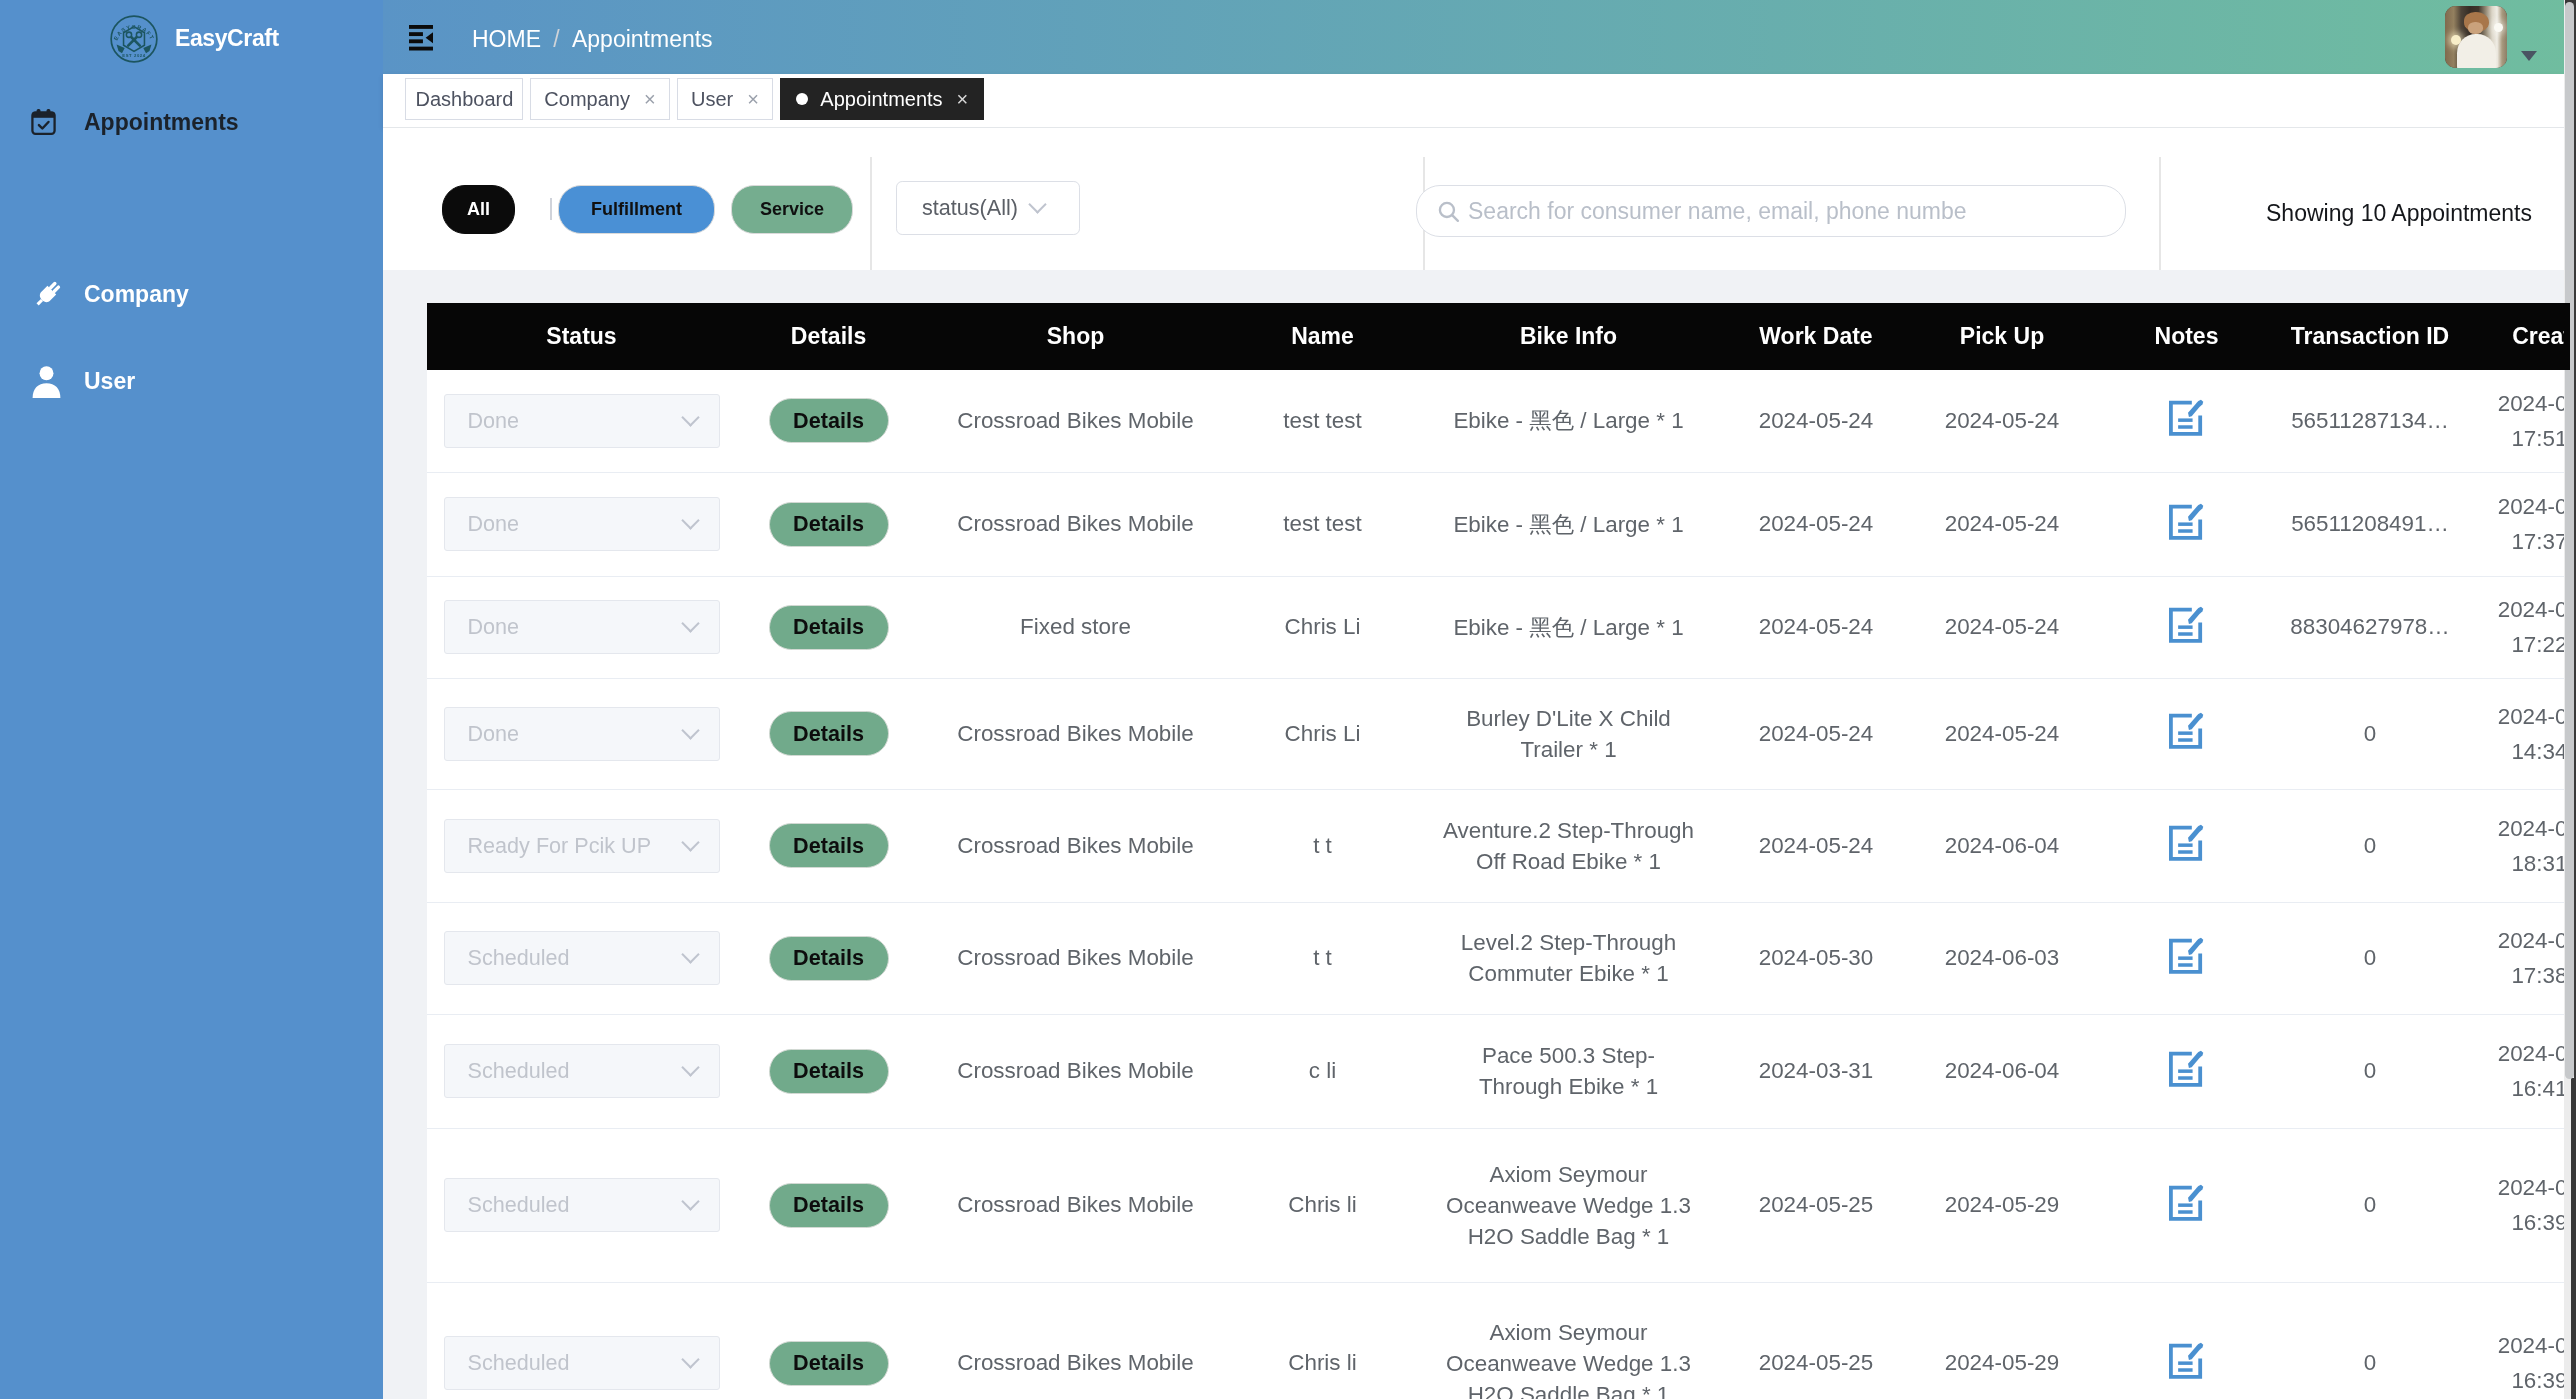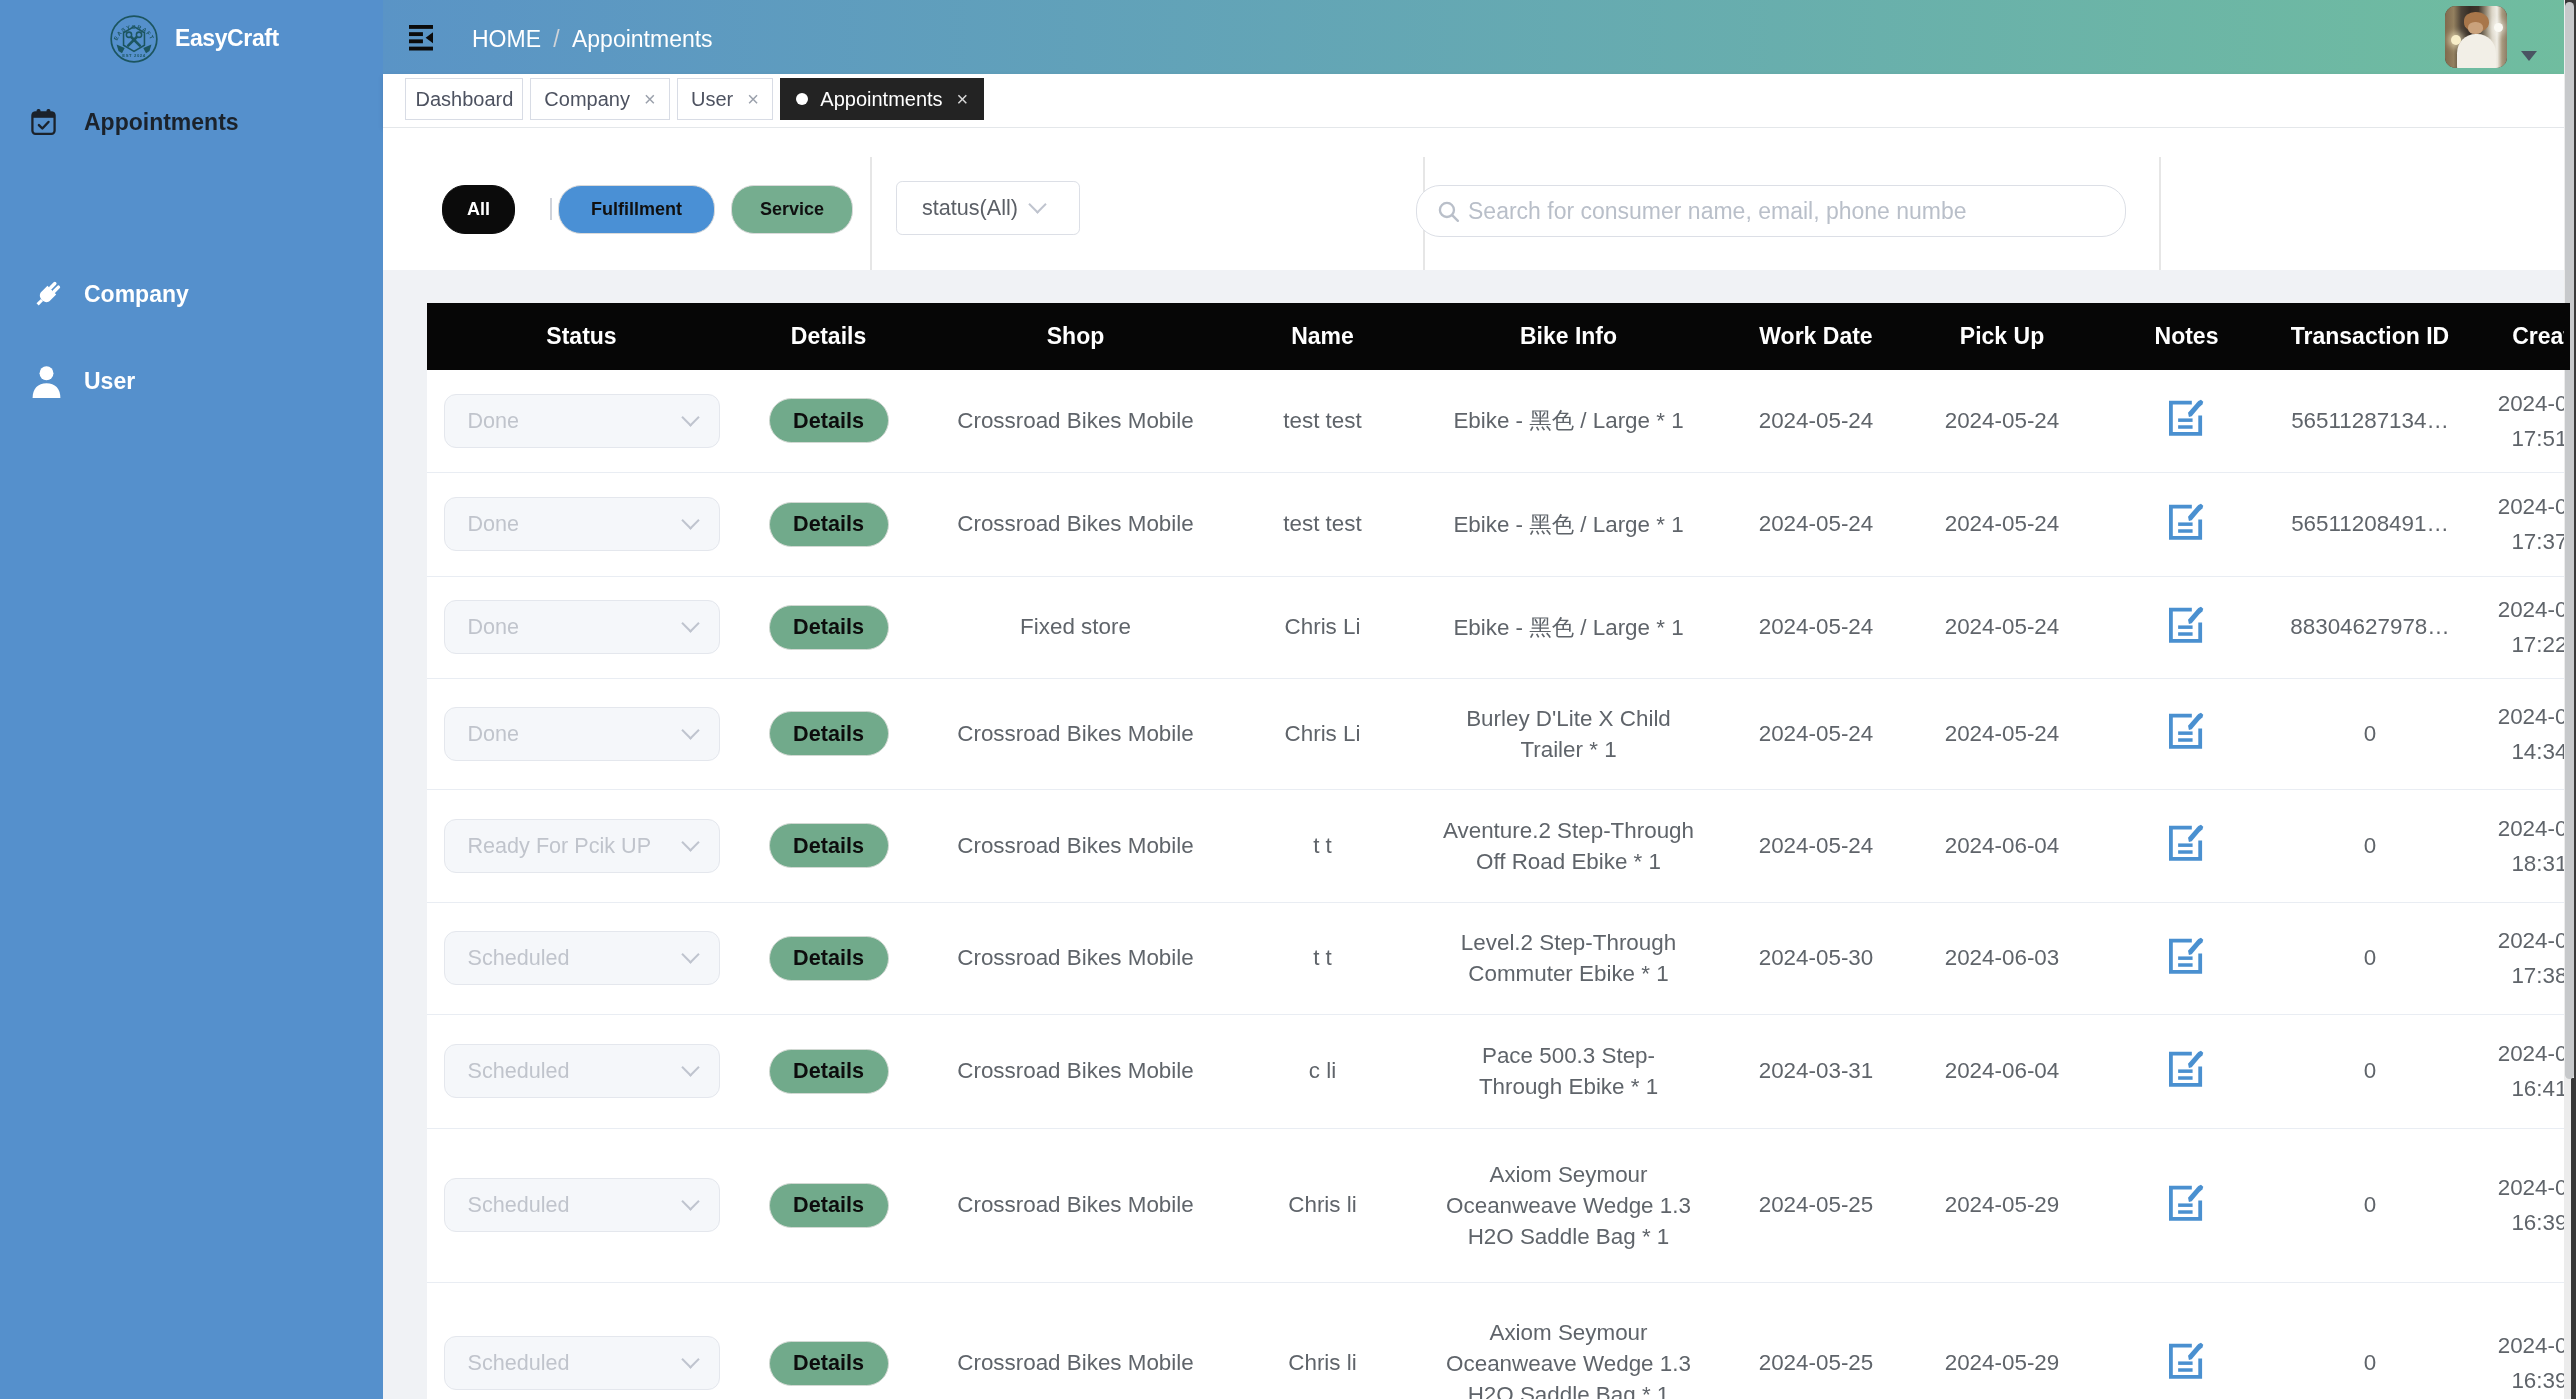--- a/index.html
+++ b/index.html
@@ -52,21 +52,21 @@
   #search { left:1004px; top:28px; width:710px; height:52px;border-radius:24px; }
   #search .ph { position:absolute; left:51px; top:50%; transform:translateY(-50%); font-size:23px; color:#b9bfc9; }
   #showing { position:absolute; right:33px; top:0; height:113px; display:flex; align-items:center; font-size:23px; color:#15171b; }
 
   
   #tablewrap { position:absolute; left:427px; top:303px; width:2137px; height:1096px; overflow:hidden; background:#fff; }
   table { border-collapse:collapse; table-layout:fixed; width:2221px; }
   th { background:#060606; color:#fff; font-size:23px; font-weight:bold; height:67px; text-align:center; }
   td { text-align:center; vertical-align:middle; font-size:22.4px; color:#5f646a; border-bottom:1.5px solid #e9edf3; }
   td .bi { line-height:31px; }
-  .selcell { width:276px; height:54px; margin:0 auto; background:#f5f7fa; border:1.5px solid #e4e7ed; border-radius:12px; position:relative; }
+  .selcell { width:276px; height:54px; margin:0 auto; background:#f5f7fa; border:1.5px solid #e4e7ed; border-radius:3px; position:relative; }
   .selcell .t { position:absolute; left:23px; top:50%; transform:translateY(-50%); font-size:21.6px; color:#c0c4cc; }
   .btn { width:120px; height:45px; margin:0 auto; background:#71aa8b; border:1.5px solid #d2d9d3; border-radius:22.4px;
          display:flex; align-items:center; justify-content:center; font-size:21.6px; font-weight:bold; color:#0d0d0d; }
   .cr { line-height:35px; }
 
   
   #sb-base { position:absolute; left:2564px; top:0; width:11.6px; height:1399px; background:#ececec; }
   #sb-dark { position:absolute; left:2574px; top:0; width:2.3px; height:1399px; background:#3a3a3a; }
   #sb-darkbot { position:absolute; left:2571px; top:1078px; width:5.4px; height:321px; background:#383838; }
   #sb-corner { position:absolute; left:2565px; top:0; width:10.8px; height:9.3px; background:#383838; }
@@ -167,20 +167,21 @@
       <span class="t">status(All)</span>
       <span class="chev" style="right:35px"></span>
     </div>
   <div class="sel" id="search">
     <svg style="position:absolute;left:18.5px;top:13px" width="25" height="25" viewBox="0 0 32 32">
       <circle cx="14" cy="14" r="9" fill="none" stroke="#b9bfc9" stroke-width="3"></circle>
       <line x1="21" y1="21" x2="28" y2="28" stroke="#b9bfc9" stroke-width="3" stroke-linecap="round"></line>
     </svg>
     <span class="ph">Search for consumer name, email, phone numbe</span>
   </div>
+  <div id="showing">Showing 10 Appointments</div>
 </div>
 
 <div id="tablewrap">
   <table>
     <colgroup>
       <col style="width:309px">
         <col style="width:185px">
         <col style="width:309px">
         <col style="width:185px">
       <col style="width:307px">

